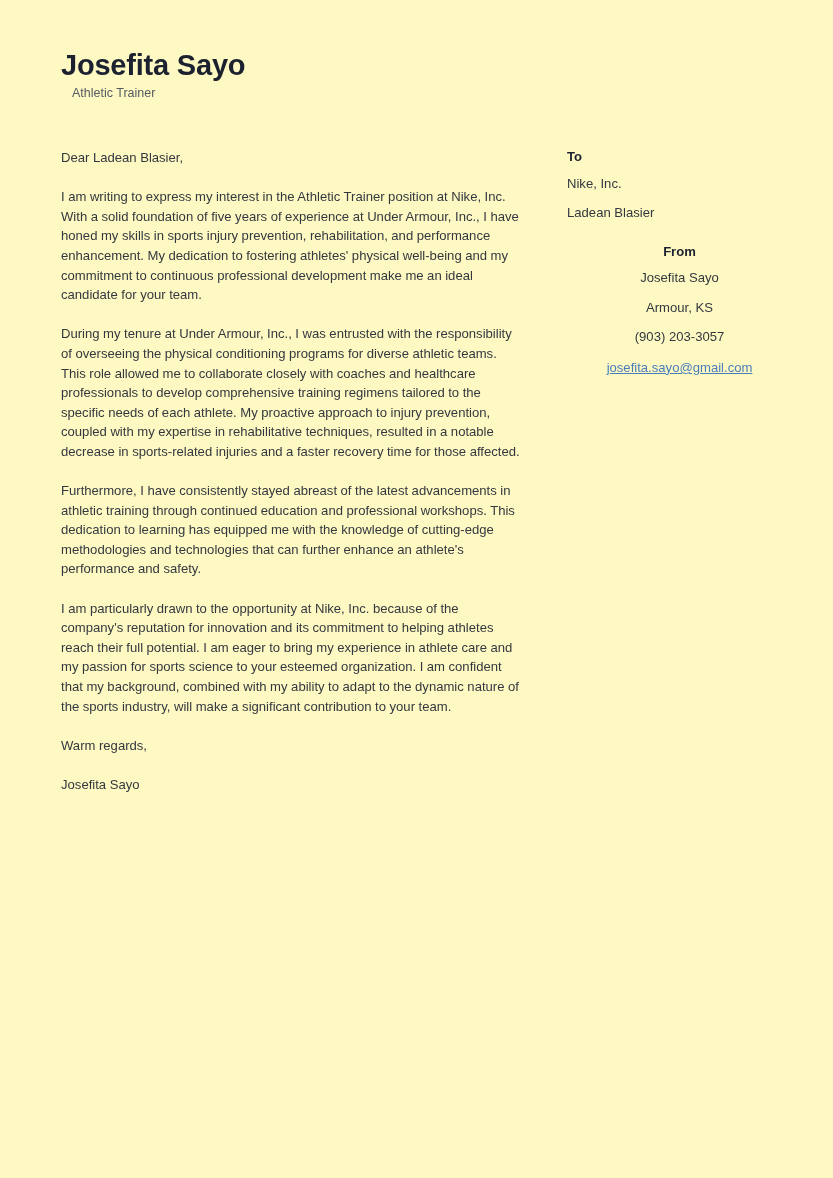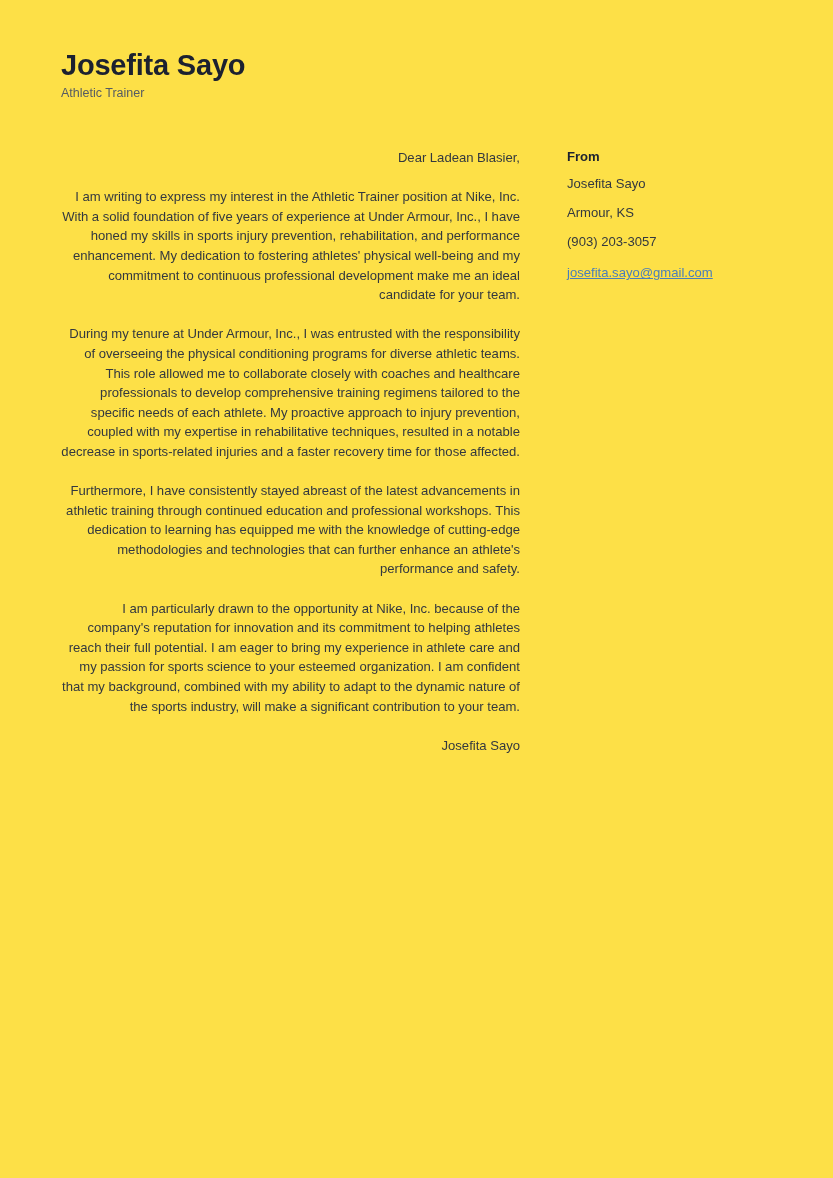--- a/index.html
+++ b/index.html
@@ -4,21 +4,21 @@
 <style>
   html, body {
     margin: 0;
     padding: 0;
     background: #ffffff;
   }
   .page {
     position: relative;
     width: 833px;
     height: 1178px;
-    background: #fde047;
+    background: #fef9c3;
     font-family: "Liberation Sans", sans-serif;
     overflow: hidden;
     box-sizing: border-box;
   }
 
   
   .header {
     position: absolute;
     left: 61px;
     top: 49px;
@@ -29,58 +29,59 @@
     font-weight: bold;
     color: #1c2130;
     letter-spacing: -0.2px;
     line-height: 1.15;
     margin: 0;
   }
   .job-title {
     font-size: 12.5px;
     font-weight: normal;
     color: #555b63;
-    margin: 4px 0 0 0;
+    margin: 4px 0 0 11px;
     line-height: 1.2;
   }
 
   
   .letter-body {
     position: absolute;
     left: 61px;
     top: 148px;
     width: 459px;
   }
   .salutation,
   .body-paragraph,
   .closing-line,
   .signature-name {
     font-size: 13.1px;
     line-height: 19.6px;
     color: #33383f;
     margin: 0 0 19.6px 0;
-    text-align: right;
+    text-align: left;
     word-spacing: -0.1px;
   }
   .body-paragraph:last-child {
     margin-bottom: 0;
   }
 
   
   .sidebar {
     position: absolute;
     left: 567px;
     top: 149px;
     width: 225px;
   }
   .sidebar-block {
     margin-bottom: 23px;
   }
   .sidebar-block:last-child {
     margin-bottom: 16px;
+    text-align: center;
   }
   .sidebar-heading {
     font-size: 13.1px;
     font-weight: bold;
     color: #1c2130;
     margin: 0 0 11px 0;
     line-height: 1.2;
   }
   .sidebar-line {
     font-size: 13.1px;
@@ -108,25 +109,31 @@
     <h1 class="name-title">Josefita Sayo</h1>
     <p class="job-title">Athletic Trainer</p>
   </div>
 
   <div class="letter-body">
     <p class="salutation">Dear Ladean Blasier,</p>
     <p class="body-paragraph">I am writing to express my interest in the Athletic Trainer position at Nike, Inc. With a solid foundation of five years of experience at Under Armour, Inc., I have honed my skills in sports injury prevention, rehabilitation, and performance enhancement. My dedication to fostering athletes' physical well-being and my commitment to continuous professional development make me an ideal candidate for your team.</p>
     <p class="body-paragraph">During my tenure at Under Armour, Inc., I was entrusted with the responsibility of overseeing the physical conditioning programs for diverse athletic teams. This role allowed me to collaborate closely with coaches and healthcare professionals to develop comprehensive training regimens tailored to the specific needs of each athlete. My proactive approach to injury prevention, coupled with my expertise in rehabilitative techniques, resulted in a notable decrease in sports-related injuries and a faster recovery time for those affected.</p>
     <p class="body-paragraph">Furthermore, I have consistently stayed abreast of the latest advancements in athletic training through continued education and professional workshops. This dedication to learning has equipped me with the knowledge of cutting-edge methodologies and technologies that can further enhance an athlete's performance and safety.</p>
     <p class="body-paragraph">I am particularly drawn to the opportunity at Nike, Inc. because of the company's reputation for innovation and its commitment to helping athletes reach their full potential. I am eager to bring my experience in athlete care and my passion for sports science to your esteemed organization. I am confident that my background, combined with my ability to adapt to the dynamic nature of the sports industry, will make a significant contribution to your team.</p>
+    <p class="closing-line">Warm regards,</p>
     <p class="signature-name">Josefita Sayo</p>
   </div>
 
   <div class="sidebar">
 
+    <div class="sidebar-block">
+      <div class="sidebar-heading">To</div>
+      <div class="sidebar-line">Nike, Inc.</div>
+      <div class="sidebar-line">Ladean Blasier</div>
+    </div>
 
     <div class="sidebar-block">
       <div class="sidebar-heading">From</div>
       <div class="sidebar-line">Josefita Sayo</div>
       <div class="sidebar-line">Armour, KS</div>
       <div class="sidebar-line">(903) 203-3057</div>
       <a class="sidebar-link" href="#">josefita.sayo@gmail.com</a>
     </div>
 
   </div>

